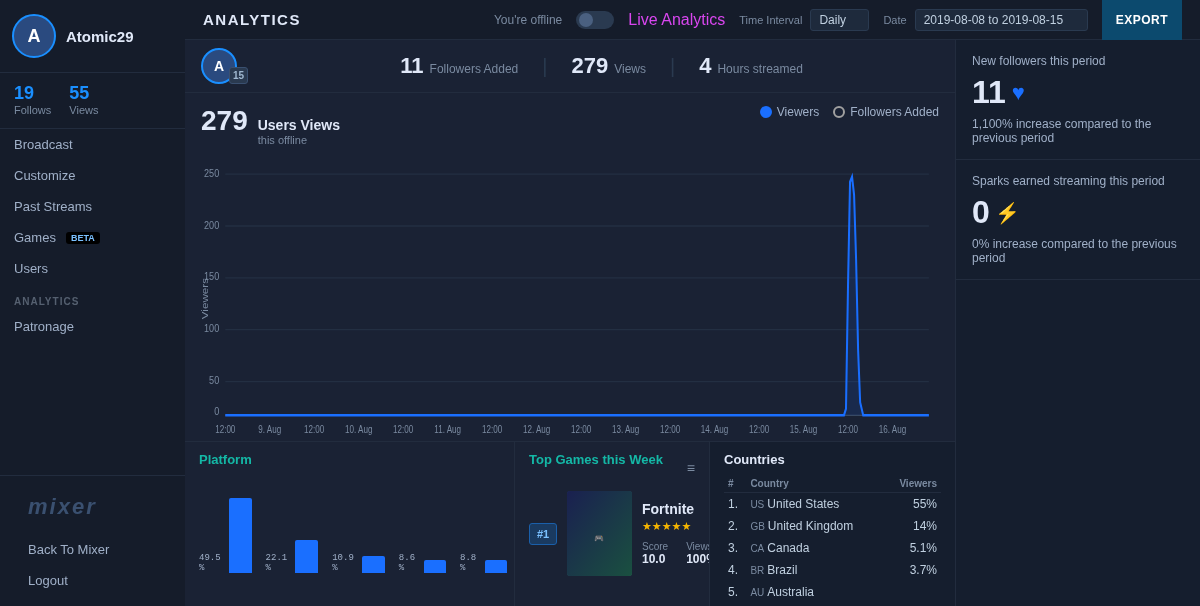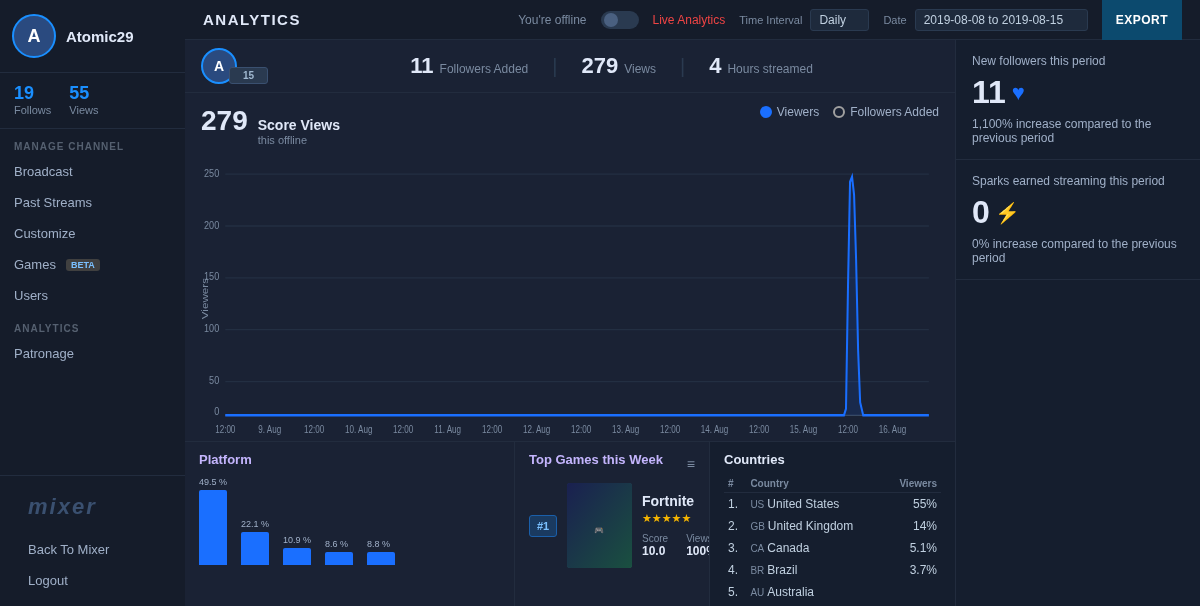--- a/index.html
+++ b/index.html
@@ -44,21 +44,21 @@
     .section-label {
       font-size: 10px; font-weight: 700; color: #556070; letter-spacing: 1px;
       padding: 12px 14px 4px 14px; text-transform: uppercase;
     }
     .sidebar-nav-item {
       padding: 8px 14px; font-size: 13px; color: #a0b0c8; cursor: pointer;
       display: flex; align-items: center; gap: 6px;
     }
     .sidebar-nav-item.active { background: #1e2a3c; color: #e0e8f8; }
     .beta-badge {
-      font-size: 9px; background: #404040; color: #7ac0ff; padding: 1px 5px;
+      font-size: 9px; background: #000000; color: #7ac0ff; padding: 1px 5px;
       border-radius: 3px; font-weight: 700; margin-left: 4px;
     }
     .sidebar-bottom {
       margin-top: auto;
       padding: 10px 14px;
       border-top: 1px solid #222c3e;
     }
     .mixer-logo {
       padding: 8px 14px 14px 14px;
       font-size: 22px; font-weight: 900; color: #3a5070; letter-spacing: 2px;
@@ -94,21 +94,21 @@
       font-size: 12px; color: #7a8aa0; display: flex; align-items: center; gap: 6px;
     }
     .toggle-switch {
       width: 38px; height: 18px; background: #2a3a50; border-radius: 10px;
       position: relative; display: inline-block;
     }
     .toggle-knob {
       width: 14px; height: 14px; background: #4a6080; border-radius: 50%;
       position: absolute; top: 2px; left: 3px;
     }
-    .live-analytics-label { font-size: 12px; color: #ef4444; }
+    .live-analytics-label { font-size: 16px; color: #d946ef; }
     .interval-group {
       display: flex; align-items: center; gap: 8px;
     }
     .interval-label { font-size: 11px; color: #7a8aa0; }
     .interval-select {
       background: #1e2a3c; border: 1px solid #2a3a50; color: #c0d0e0;
       padding: 3px 22px 3px 8px; border-radius: 3px; font-size: 12px;
       appearance: none; cursor: pointer;
     }
     .date-input {
@@ -147,21 +147,21 @@
       min-height: 52px;
     }
     .stream-avatar {
       width: 36px; height: 36px; border-radius: 50%; background: #2a4a7f;
       border: 2px solid #1a8fff; display: flex; align-items: center;
       justify-content: center; font-size: 14px; color: #fff; font-weight: bold;
       flex-shrink: 0;
     }
     .level-badge {
       background: #2a3a50; border: 1px solid #3a5070; color: #a0b8d0;
-      font-size: 10px; font-weight: 700; padding: 2px 13px; border-radius: 3px;
+      font-size: 10px; font-weight: 700; padding: 2px 3px; border-radius: 3px;
       margin-left: -8px; margin-top: 18px; flex-shrink: 0; z-index: 1;
     }
     .stream-stats {
       display: flex; gap: 24px; align-items: center; flex: 1;
       justify-content: center;
     }
     .stream-stat { display: flex; align-items: baseline; gap: 6px; }
     .stream-stat-num { font-size: 22px; font-weight: 700; color: #e0e8f8; }
     .stream-stat-label { font-size: 12px; color: #7a8aa0; }
     .stream-stat-sep { color: #2a3a50; font-size: 20px; }
@@ -205,27 +205,27 @@
       overflow: hidden;
     }
 
     .platform-panel {
       width: 330px;
       background: #1a2234;
       padding: 10px 14px;
       border-right: 1px solid #222c3e;
       overflow: hidden;
     }
-    .panel-title { font-size: 13px; font-weight: 600; color: #c4b5fd; margin-bottom: 8px; }
+    .panel-title { font-size: 13px; font-weight: 600; color: #14b8a6; margin-bottom: 16px; }
 
     .bars-container {
       display: flex; align-items: flex-end; gap: 14px; height: 110px;
       padding-bottom: 20px; position: relative;
     }
-    .bar-item { display: flex; flex-direction: column; align-items: flex-start; gap: 3px; }
+    .bar-item { display: flex; flex-direction: row; align-items: flex-end; gap: 3px; font-family: Liberation Mono, monospace; }
     .bar-label-top { font-size: 9px; color: #a0b0c8; }
     .bar { background: #1a6fff; border-radius: 2px 2px 0 0; }
 
     .top-games-panel {
       flex: 1;
       background: #1a2234;
       padding: 10px 14px;
       border-right: 1px solid #222c3e;
       overflow: hidden;
     }
@@ -300,30 +300,29 @@
     <div class="stat-item">
       <span class="stat-num">19</span>
       <span class="stat-label">Follows</span>
     </div>
     <div class="stat-item">
       <span class="stat-num">55</span>
       <span class="stat-label">Views</span>
     </div>
   </div>
 
-  <div class="section-label">MANAGE CHANNEL</div>
 
   <div class="sidebar-nav-item">
     <span>Broadcast</span>
   </div>
   <div class="sidebar-nav-item">
+    <span>Customize</span>
+  </div>
+  <div class="sidebar-nav-item">
     <span>Past Streams</span>
-  </div>
-  <div class="sidebar-nav-item">
-    <span>Customize</span>
   </div>
   <div class="sidebar-nav-item">
     <span>Games</span>
     <span class="beta-badge">BETA</span>
   </div>
   <div class="sidebar-nav-item">
     <span>Users</span>
   </div>
 
   <div class="section-label">ANALYTICS</div>
@@ -394,21 +393,21 @@
             <span class="stream-stat-label">Hours streamed</span>
           </div>
         </div>
       </div>
 
       <div class="chart-section">
         <div class="chart-header">
           <div class="chart-title-group">
             <span class="chart-number">279</span>
             <div>
-              <div class="chart-title">Score Views</div>
+              <div class="chart-title">Users Views</div>
               <div class="chart-subtitle">this offline</div>
             </div>
           </div>
           <div class="chart-legend">
             <div class="legend-item">
               <div class="legend-dot" style="background:#1a6fff;"></div>
               <span>Viewers</span>
             </div>
             <div class="legend-item">
               <div class="legend-circle"></div>

